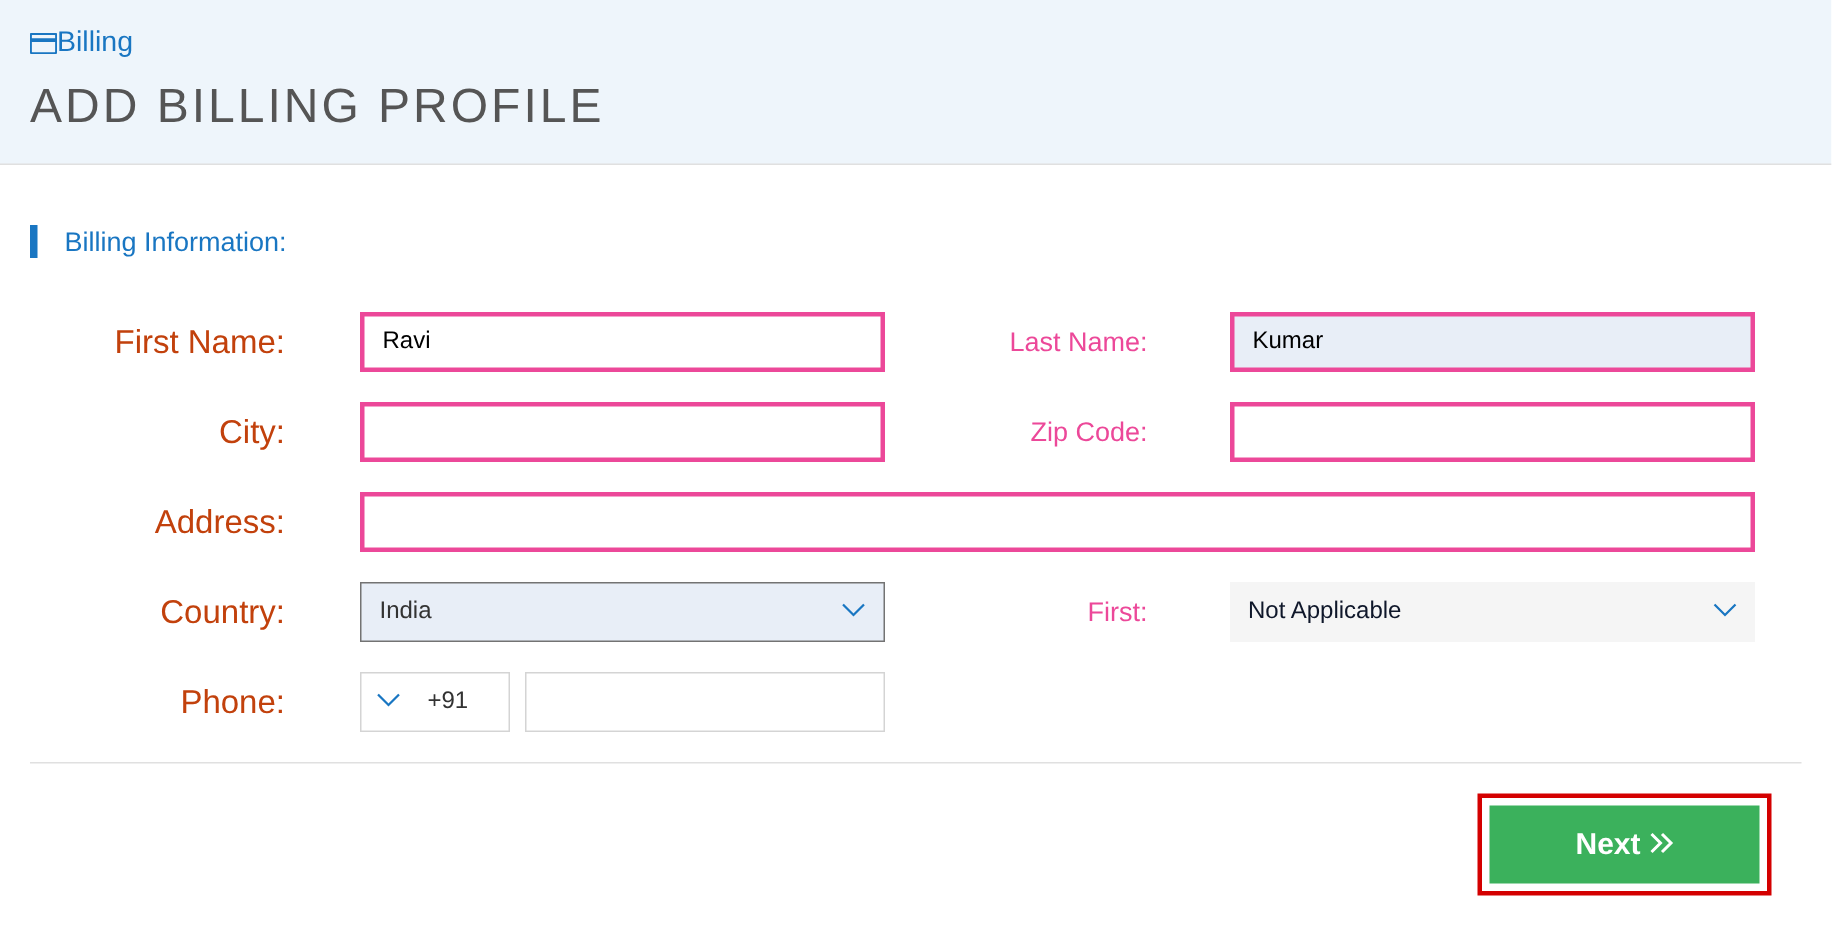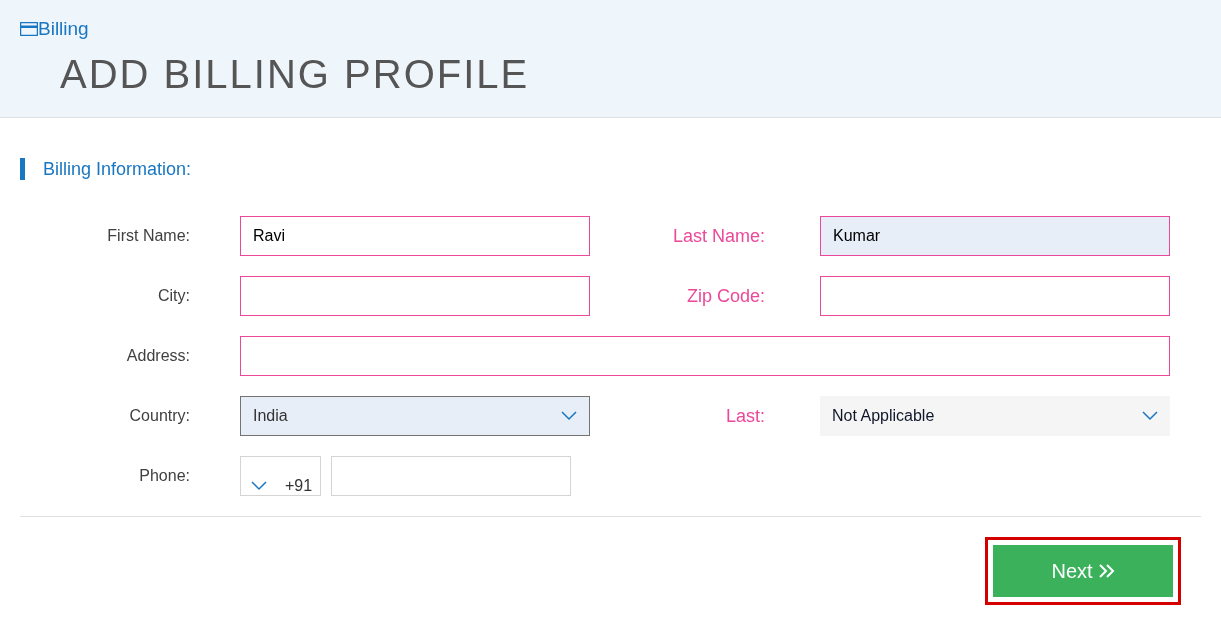--- a/index.html
+++ b/index.html
@@ -27,25 +27,24 @@
     .breadcrumb .icon {
       color: #1976c2;
       display: inline-flex;
       align-items: center;
     }
     .breadcrumb .label {
       color: #1976c2;
       font-size: 19px;
     }
     .page-title {
-      font-size: 40px;
+      font-size: 32px;
       font-weight: 400;
       color: #555;
       letter-spacing: 2px;
-      margin-left: 40px;
     }
     .content {
       padding: 40px 20px 20px 20px;
     }
     .section-title {
       display: flex;
       align-items: center;
       margin-bottom: 36px;
     }
     .section-title .bar {
@@ -63,33 +62,33 @@
     }
     .form-row {
       display: flex;
       align-items: center;
       margin-bottom: 20px;
     }
     .label-col {
       width: 200px;
       text-align: right;
       padding-right: 50px;
-      font-size: 16px;
-      color: #404040;
+      font-size: 22px;
+      color: #c2410c;
     }
     .label-col-right {
       width: 200px;
       text-align: right;
       padding-right: 55px;
       font-size: 18px;
       color: #ec4899;
     }
     .input-text {
       height: 40px;
-      border: 1px solid #ec4899;
+      border: 3px solid #ec4899;
       padding: 0 12px;
       font-size: 16px;
       background: #fff;
       outline: none;
       font-family: inherit;
     }
     .input-text.highlighted {
       background: #e8eef7;
     }
     .w350 { width: 350px; }
@@ -119,24 +118,24 @@
       color: #0f172a;
     }
     .chevron {
       color: #1976c2;
     }
     .gap-col {
       width: 30px;
     }
     .phone-code {
       height: 40px;
-      width: 81px;
+      width: 100px;
       border: 1px solid #d4d4d4;
       display: flex;
-      align-items: flex-end;
+      align-items: center;
       padding: 0 10px;
       gap: 18px;
     }
     .phone-code .chev {
       color: #1976c2;
     }
     .phone-code .code {
       font-size: 16px;
     }
     .phone-input {
@@ -162,21 +161,21 @@
       border: 3px solid #d40000;
       padding: 5px;
     }
     .next-btn {
       background: #3bb15c;
       color: #fff;
       border: none;
       height: 52px;
       width: 180px;
       font-size: 20px;
-      font-weight: normal;
+      font-weight: bold;
       display: flex;
       align-items: center;
       justify-content: center;
       gap: 6px;
       cursor: pointer;
     }
   </style>
 </head>
 <body>
 
@@ -227,21 +226,21 @@
       <div class="label-col">Country:</div>
       <div class="select-box highlighted">
         <span class="select-val">India</span>
         <span class="chevron">
           <svg width="16" height="10" viewBox="0 0 16 10">
               <path d="M1 1 L8 8 L15 1" fill="none" stroke="#1976c2" stroke-width="1.5"></path>
             </svg>
         </span>
       </div>
       <div class="gap-col"></div>
-      <div class="label-col-right">Last:</div>
+      <div class="label-col-right">First:</div>
       <div class="select-box disabled">
         <span class="select-val placeholder">Not Applicable</span>
         <span class="chevron">
           <svg width="16" height="10" viewBox="0 0 16 10">
               <path d="M1 1 L8 8 L15 1" fill="none" stroke="#1976c2" stroke-width="1.5"></path>
             </svg>
         </span>
       </div>
     </div>
 

